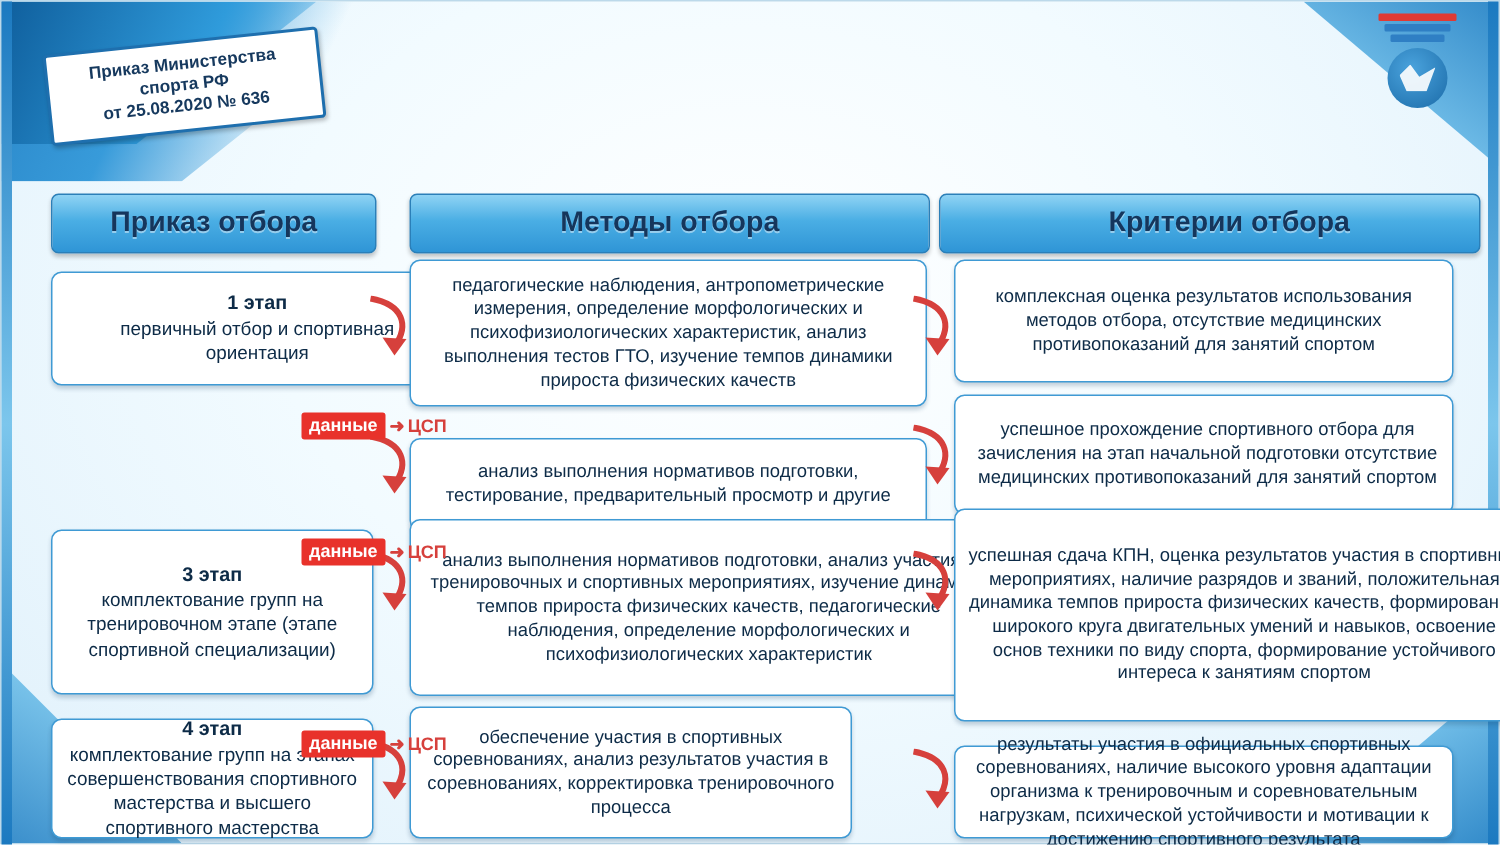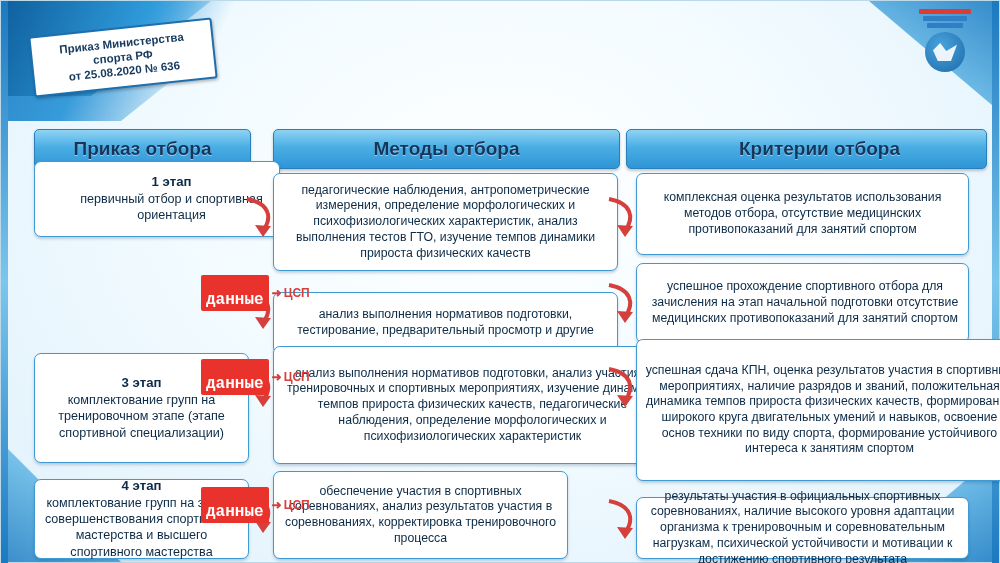--- a/index.html
+++ b/index.html
@@ -188,21 +188,21 @@
     display: flex;
     align-items: center;
     justify-content: center;
     padding: 4px 7px;
     box-sizing: border-box;
   }
   .box.stage { font-size: 12.6px; }
   .box.stage b { font-size: 13.2px; }
 
   
-  #stage-0 { left: 33px;  top: 160px; width: 246px; height: 76px; padding-left: 36px; }
+  #stage-0 { left: 33px;  top: 180px; width: 246px; height: 76px; padding-left: 36px; }
   #stage-1 { left: 33px;  top: 268px; width: 215px; height: 78px; }
   #stage-2 { left: 33px;  top: 352px; width: 215px; height: 110px; }
   #stage-3 { left: 33px;  top: 478px; width: 215px; height: 80px; }
 
   
   #method-0 { left: 272px; top: 172px; width: 345px; height: 98px; }
   #method-1 { left: 272px; top: 291px; width: 345px; height: 62px; }
   #method-2 { left: 272px; top: 345px; width: 399px; height: 118px; }
   #method-3 { left: 272px; top: 470px; width: 295px; height: 88px; }
 
@@ -228,26 +228,25 @@
     position: absolute;
     display: flex;
     align-items: center;
     gap: 3px;
     z-index: 5;
     white-space: nowrap;
   }
   .flow-label .dan {
     background: #e8322b;
     color: #ffffff;
-    font-size: 16px;
-    font-weight: bold;
-    padding: 16px 5px 2px 5px;
+    font-size: 12px;
+    font-weight: bold;
+    padding: 2px 5px 2px 5px;
     border-radius: 2px;
     line-height: 1.15;
-    font-family: Liberation Mono, monospace;
   }
   .flow-label .csp {
     color: #d6403c;
     font-size: 12px;
     font-weight: bold;
   }
   .flow-label .dash {
     color: #d6403c;
     font-size: 12px;
     font-weight: bold;

